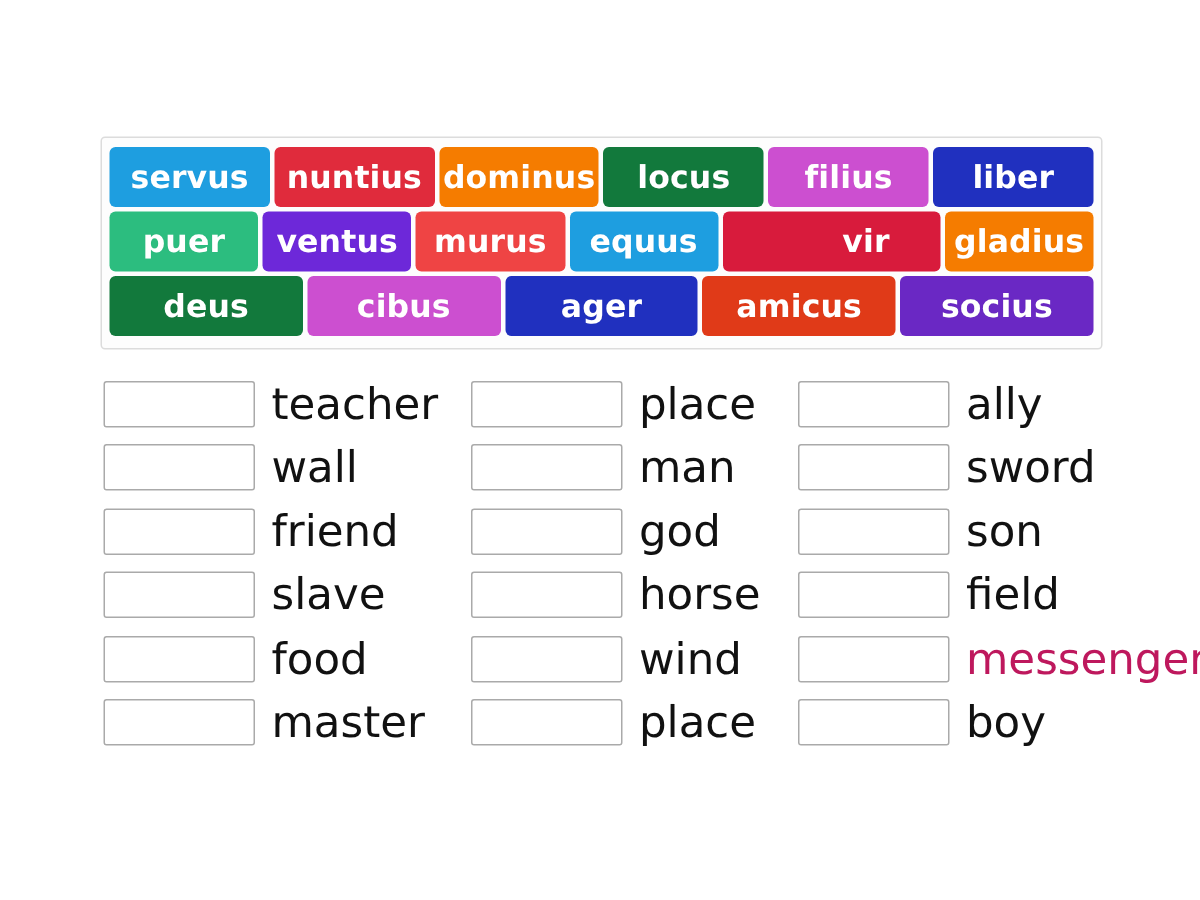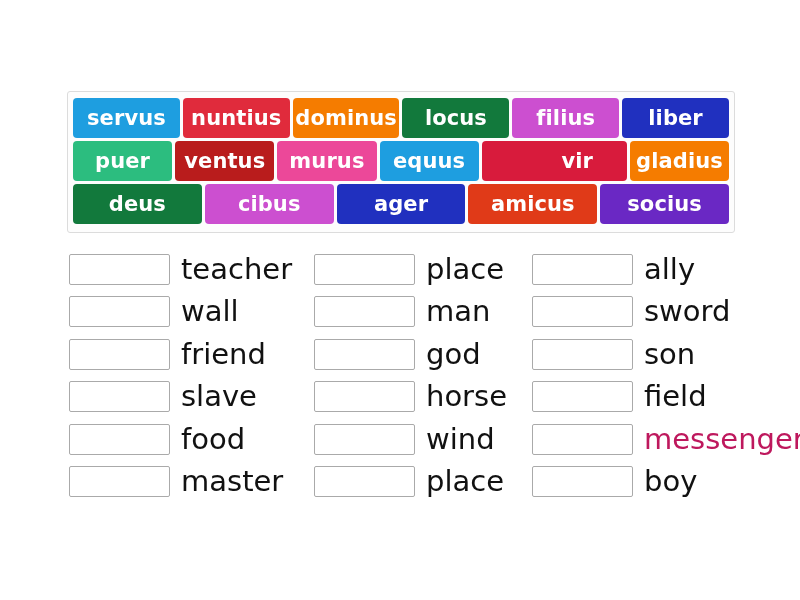--- a/index.html
+++ b/index.html
@@ -115,22 +115,22 @@
       <div class="tile" style="background-color: rgb(30, 158, 224);">servus</div>
       <div class="tile" style="background-color: rgb(224, 43, 60);">nuntius</div>
       <div class="tile" style="background-color: rgb(245, 124, 0);">dominus</div>
       <div class="tile" style="background-color: rgb(18, 121, 60);">locus</div>
       <div class="tile" style="background-color: rgb(204, 79, 208);">filius</div>
       <div class="tile" style="background-color: rgb(32, 48, 191);">liber</div>
     </div>
 
     <div class="bank-row">
       <div class="tile" style="background-color: rgb(44, 189, 127); text-align: center;">puer</div>
-      <div class="tile" style="background-color: #b91c1c;">ventus</div>
-      <div class="tile" style="background-color: #ec4899;">murus</div>
+      <div class="tile" style="background-color: #6d28d9;">ventus</div>
+      <div class="tile" style="background-color: #ef4444;">murus</div>
       <div class="tile" style="background-color: rgb(30, 158, 224);">equus</div>
       <div class="tile" style="background-color: rgb(216, 27, 60); padding-left: 46px;">vir</div>
       <div class="tile" style="background-color: rgb(245, 124, 0);">gladius</div>
     </div>
 
     <div class="bank-row">
       <div class="tile" style="background-color: rgb(18, 121, 60);">deus</div>
       <div class="tile" style="background-color: rgb(204, 79, 208);">cibus</div>
       <div class="tile" style="background-color: rgb(32, 48, 191);">ager</div>
       <div class="tile" style="background-color: rgb(224, 58, 24);">amicus</div>

